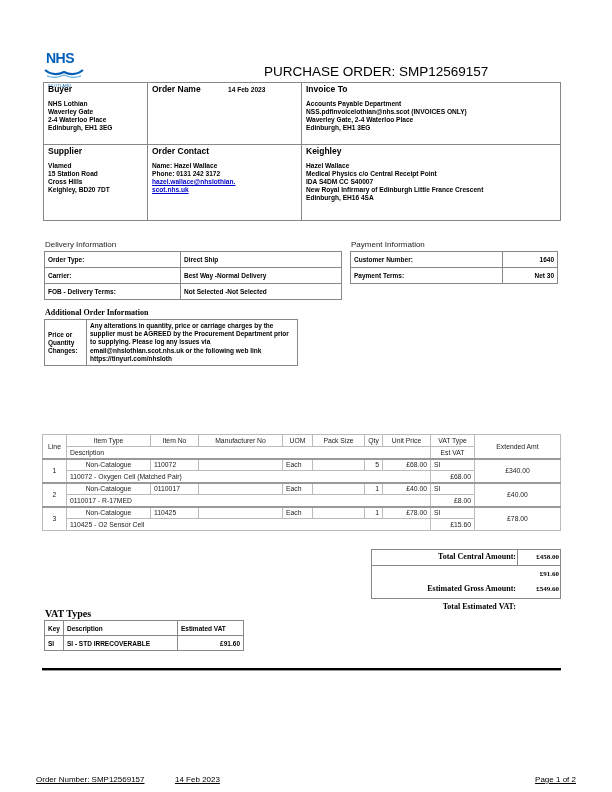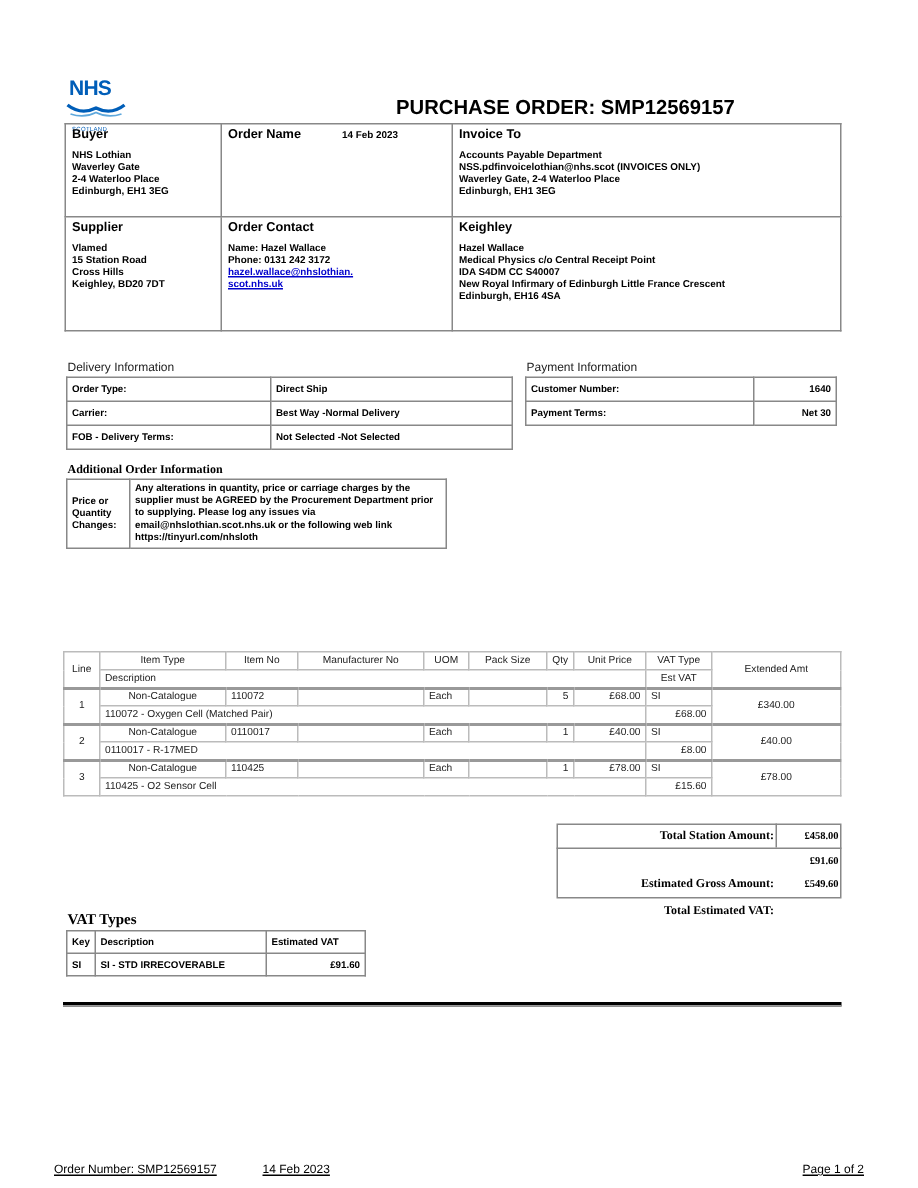--- a/index.html
+++ b/index.html
@@ -4,21 +4,21 @@
 <style>
   * { box-sizing: border-box; margin: 0; padding: 0; }
   html, body { width: 612px; height: 792px; background: #ffffff; }
   body { position: relative; font-family: "Liberation Sans", sans-serif; color: #000; font-size: 7px; overflow: hidden; }
   .abs { position: absolute; }
   .b { font-weight: bold; font-family: Liberation Serif, serif; }
   .logo { left: 44px; top: 50px; width: 40px; height: 40px; }
   .logo .nhs { position: absolute; left: 2px; top: 0; font-size: 14px; font-weight: bold; color: #005eb8; letter-spacing: -0.5px; }
   .logo .sc { position: absolute; left: 4px; top: 33px; font-size: 4px; color: #005eb8; letter-spacing: 0.2px; }
   .logo svg { position: absolute; left: 0; top: 17px; }
-  .title { left: 230px; top: 64px; font-size: 13.5px; font-weight: bold; padding-left: 34px; }
+  .title { left: 230px; top: 64px; font-size: 13.5px; font-weight: normal; padding-left: 34px; }
 
   table { border-collapse: collapse; }
   .hdr-grid { left: 43px; top: 82px; width: 518px; border: 1.5px solid #888; }
   .hdr-grid td { border: 1.5px solid #888; vertical-align: top; padding: 2px 4px; font-size: 6.6px; line-height: 8px; font-weight: bold; }
   .hdr-grid .lbl { font-size: 8.5px; margin-bottom: 7px; display: block; }
   .link { color: #0000cc; text-decoration: underline; }
 
   .sec-label { font-size: 8px; color: #222; }
   .info-tbl { border: 1.5px solid #888; }
   .info-tbl td { border: 1.5px solid #888; font-size: 6.5px; font-weight: bold; padding: 1px 3px; height: 16px; }
@@ -209,21 +209,21 @@
   <tr>
     <td colspan="7">110425 - O2 Sensor Cell</td>
     <td class="r">£15.60</td>
   </tr>
 </tbody>
   </table>
 
 <div class="abs" style="left:371px;top:549px;width:190px;height:50px;border:1.5px solid #888"></div>
 <div class="abs" style="left:371px;top:565px;width:190px;border-top:1.5px solid #888"></div>
 <div class="abs" style="left:517px;top:549px;height:16px;border-left:1.5px solid #888"></div>
-<div class="abs b" style="right:96px;top:552px;font-size:8px">Total Station Amount:</div>
+<div class="abs b" style="right:96px;top:552px;font-size:8px">Total Central Amount:</div>
 <div class="abs b" style="right:53px;top:553px;font-size:7px">£458.00</div>
 <div class="abs b" style="right:96px;top:602px;font-size:8px">Total Estimated VAT:</div>
 <div class="abs b" style="right:53px;top:570px;font-size:7px">£91.60</div>
 <div class="abs b" style="right:96px;top:584px;font-size:8px">Estimated Gross Amount:</div>
 <div class="abs b" style="right:53px;top:585px;font-size:7px">£549.60</div>
 
 <div class="abs b" style="left:45px;top:608px;font-size:10px">VAT Types</div>
 <table class="abs vat-tbl" style="width:200px">
   <tbody>
       <tr>

